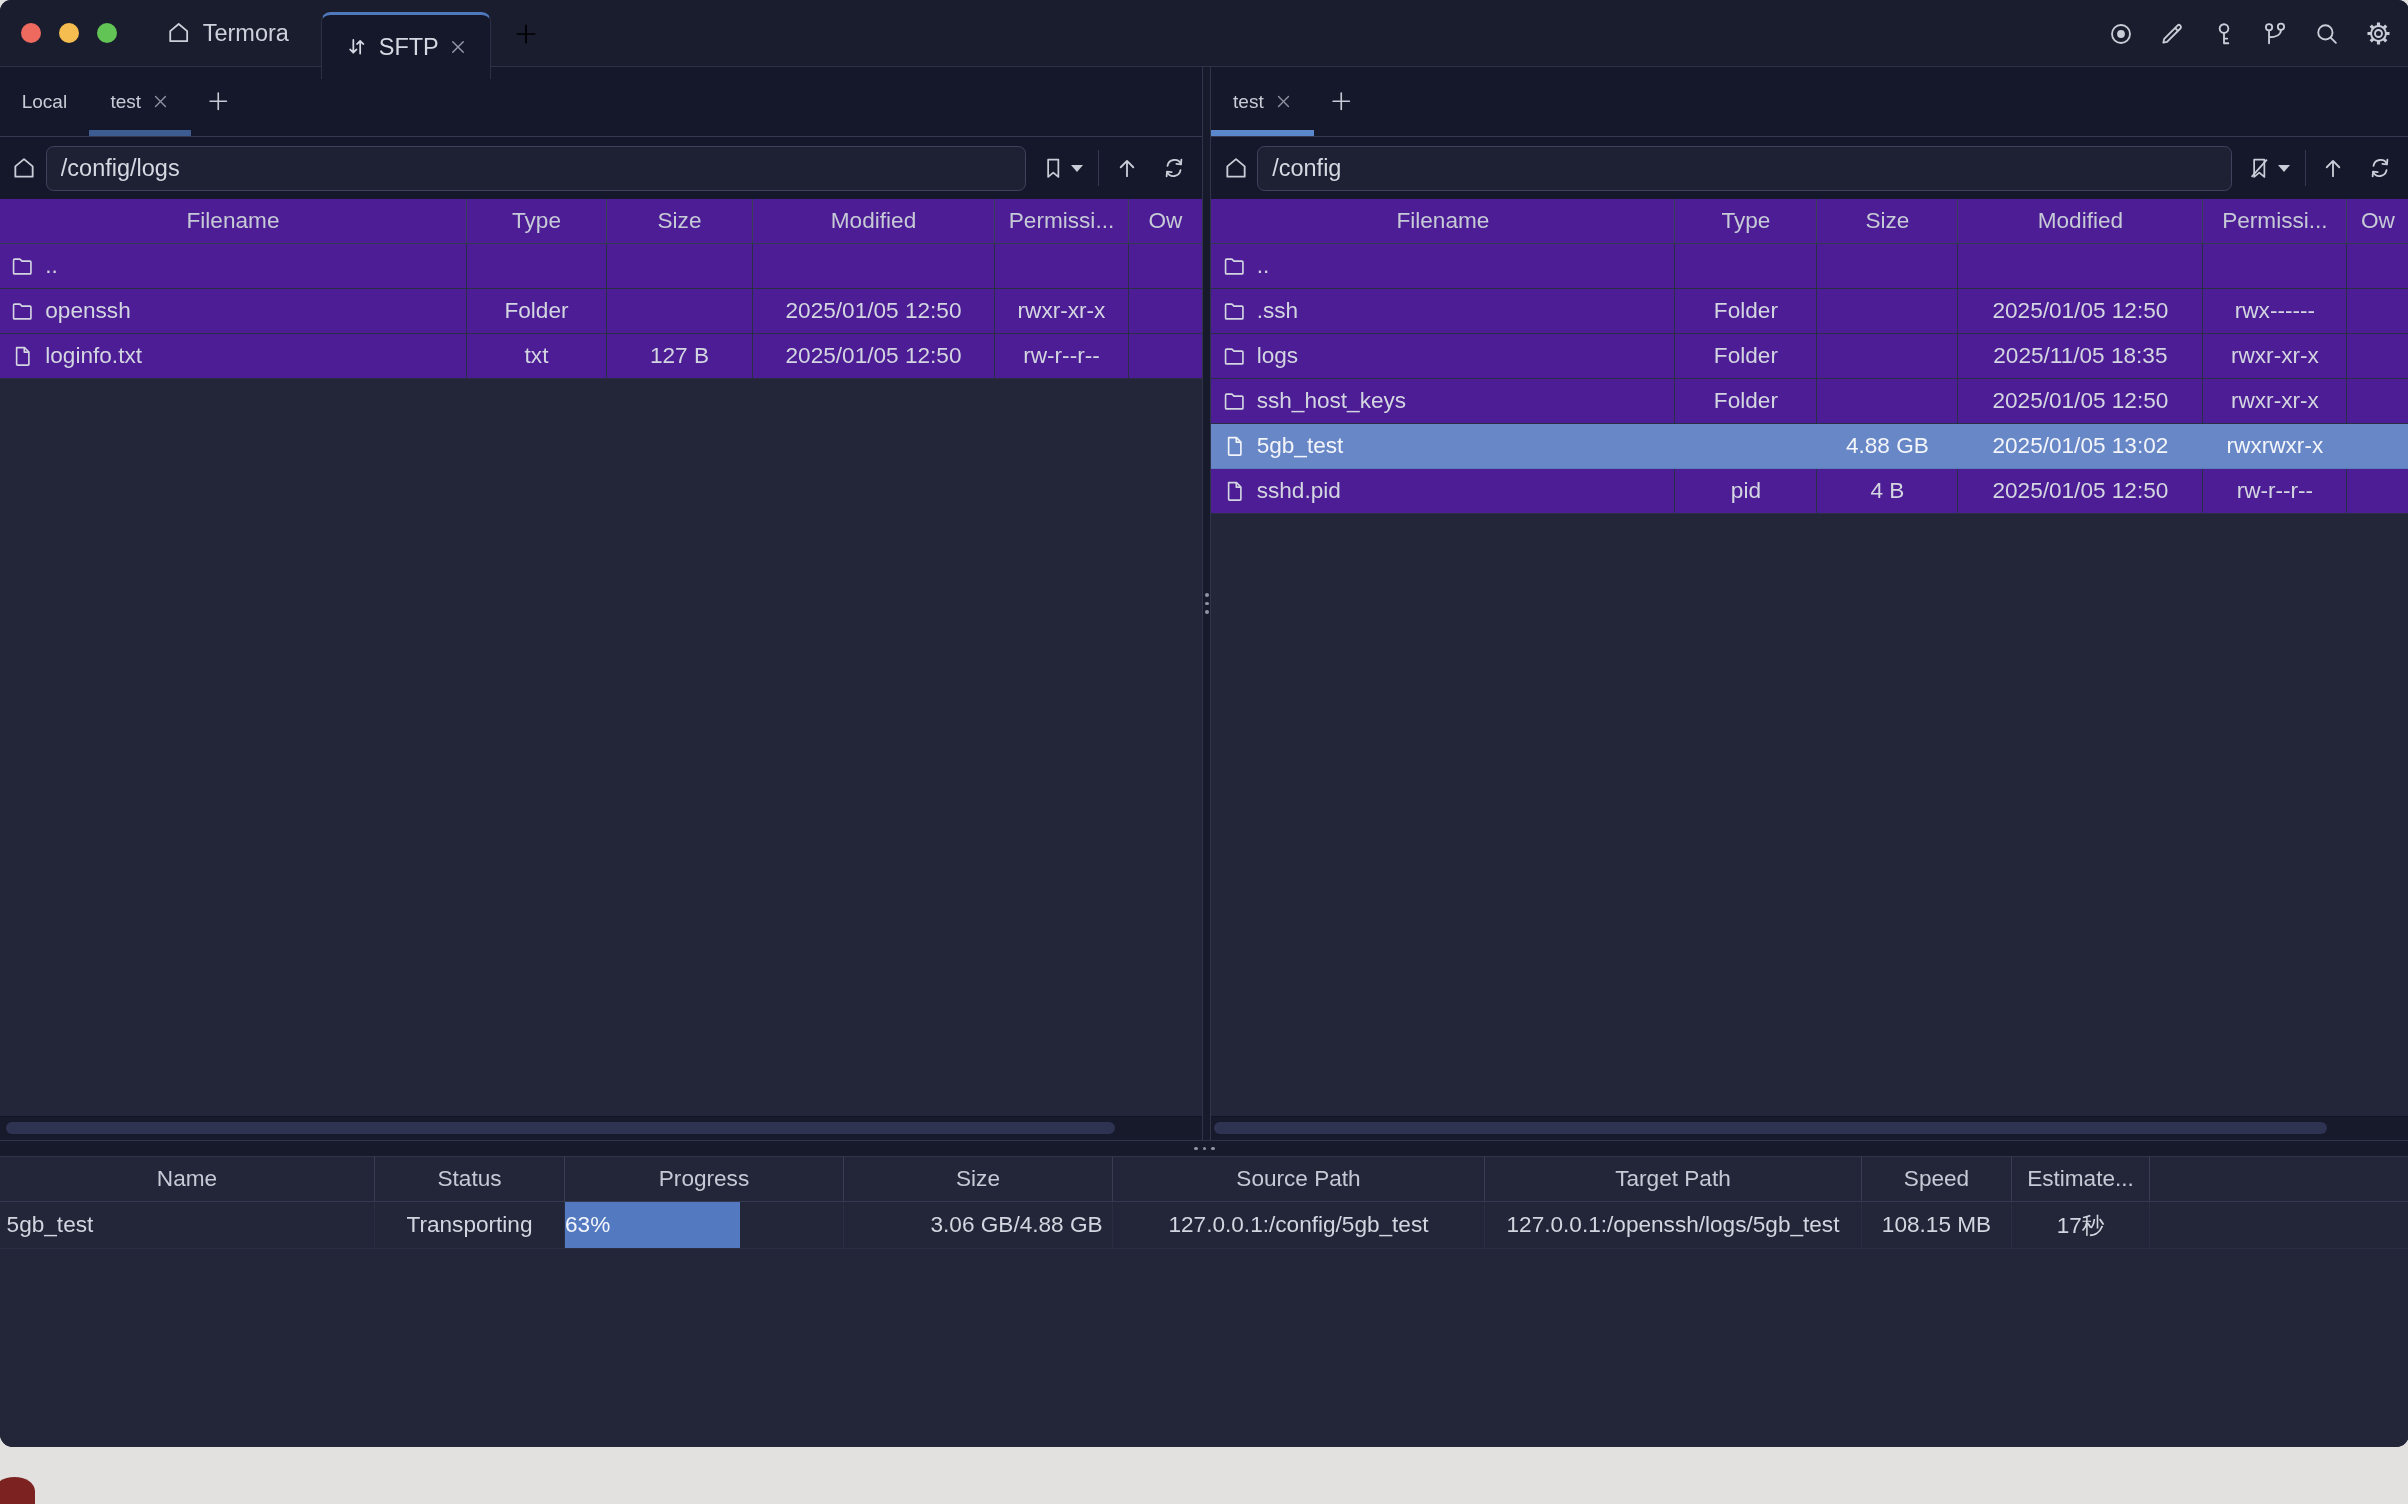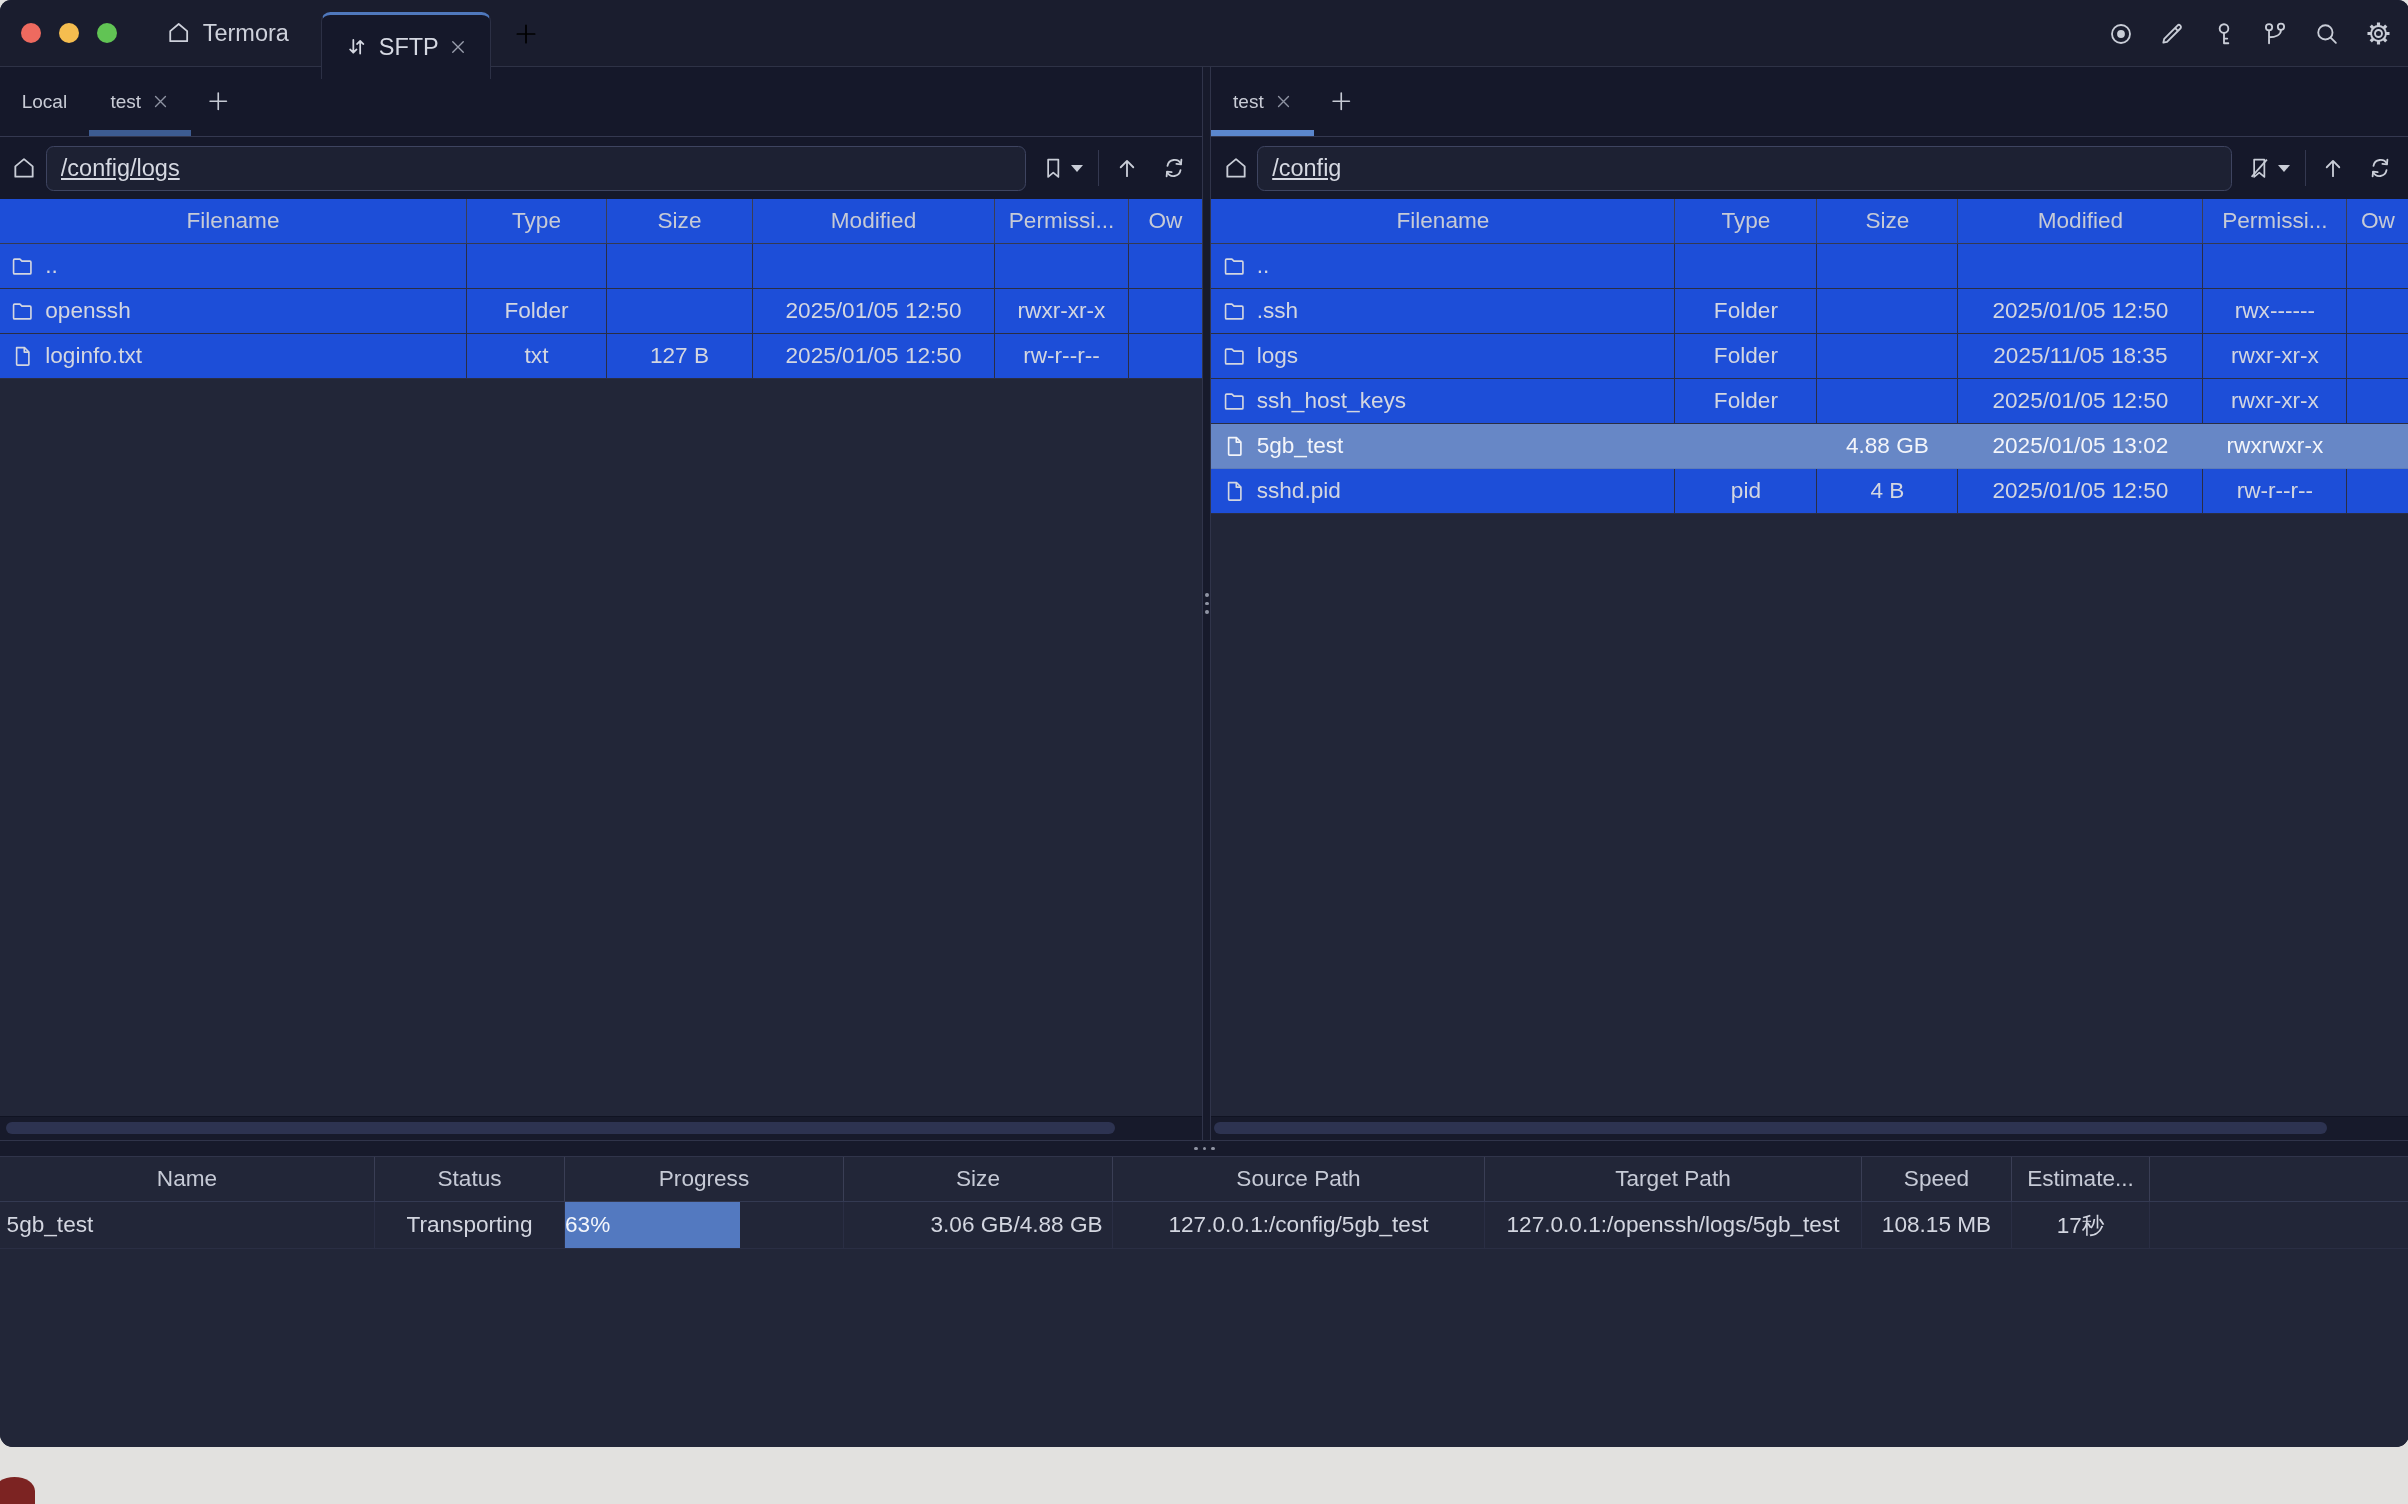--- a/index.html
+++ b/index.html
@@ -46,28 +46,27 @@
   .pane-right .ptab.active::after{--underline:#5b87cd}
   .ptab-plus{display:flex;align-items:center;padding:0 15px;color:#c6cad4}
   
   .pathrow{height:62px;flex:0 0 62px;display:flex;align-items:center;padding:0 15px 0 11.3px;box-sizing:border-box;color:#c9cdd7}
   .path-home{margin-right:8.5px}
   .path-input{
     flex:1;height:45px;box-sizing:border-box;margin-right:15px;
     background:#1d2133;border:1.9px solid #3e4460;border-radius:7.5px;
     color:#d6d9e2;font-size:23.5px;padding:0 14px;outline:none;
     font-family:"Liberation Sans","DejaVu Sans",sans-serif;
-    text-decoration:underline;
   }
   .path-actions{display:flex;align-items:center}
   .caret-down{width:0;height:0;border-left:6.6px solid transparent;border-right:6.6px solid transparent;border-top:7.5px solid #c9cdd7;margin-left:5.6px}
   .path-sep{width:0.9px;height:36px;background:#343850;margin:0 15px}
   .path-actions .gap{width:21px}
   
-  .ftable{flex:1;display:flex;flex-direction:column;background:#1d4ed8;min-height:0;overflow:hidden}
+  .ftable{flex:1;display:flex;flex-direction:column;background:#4c1d95;min-height:0;overflow:hidden}
   .thead{display:grid;grid-template-columns:var(--cols);height:45px;flex:0 0 45px;border-bottom:0.9px solid #343a52;box-sizing:border-box}
   .th{display:flex;align-items:center;justify-content:center;color:#c6cad6;font-size:22.6px;border-right:0.9px solid #3a3e55;box-sizing:border-box;white-space:nowrap;overflow:hidden}
   .th:last-child{border-right:none}
   .tr{display:grid;grid-template-columns:var(--cols);height:45px;flex:0 0 45px;border-bottom:0.9px solid #2a2e44;box-sizing:border-box;color:#d3d6e0;font-size:22.6px}
   .td{display:flex;align-items:center;justify-content:center;border-right:0.9px solid #2a2e44;box-sizing:border-box;white-space:nowrap;overflow:hidden}
   .td:last-child{border-right:none}
   .td-name{justify-content:flex-start;padding-left:10.4px;gap:10.4px}
   .tr.selected{background:#6787c6;color:#f3f5fa;border-bottom-color:#5d7cba}
   .tr.selected .td{border-right-color:transparent}
   .ftable-fill{flex:1;background:#222638}

